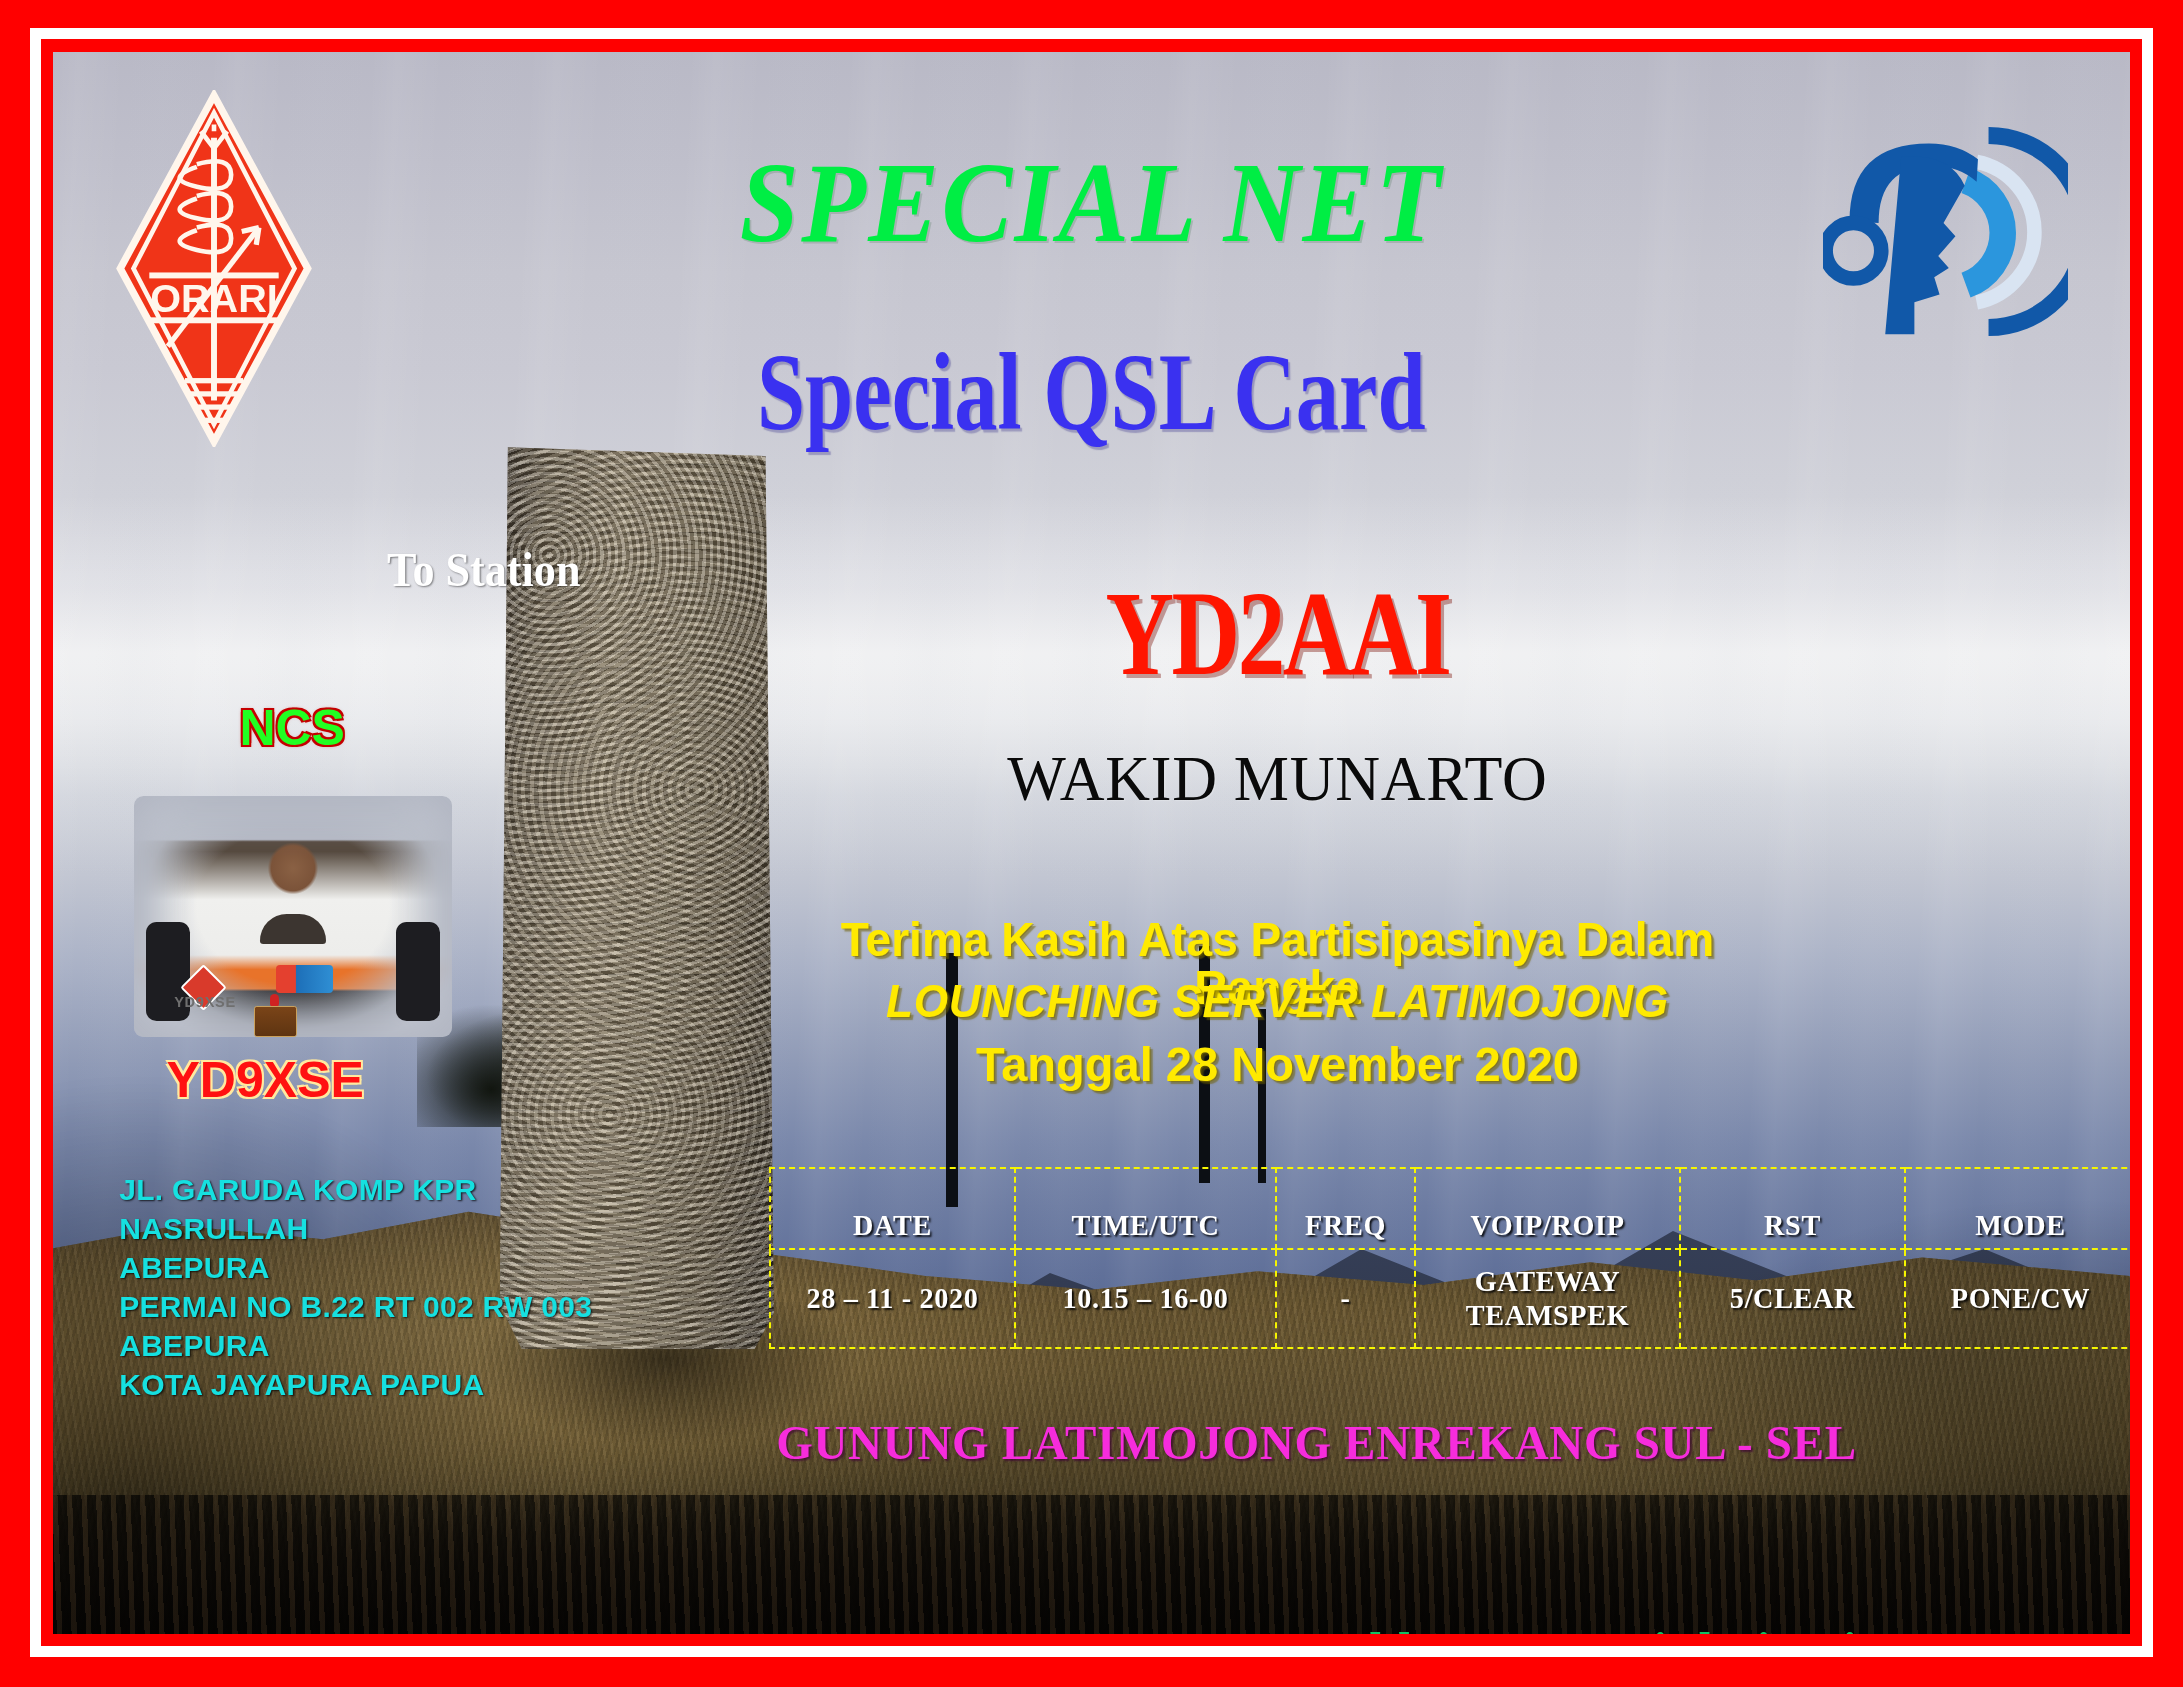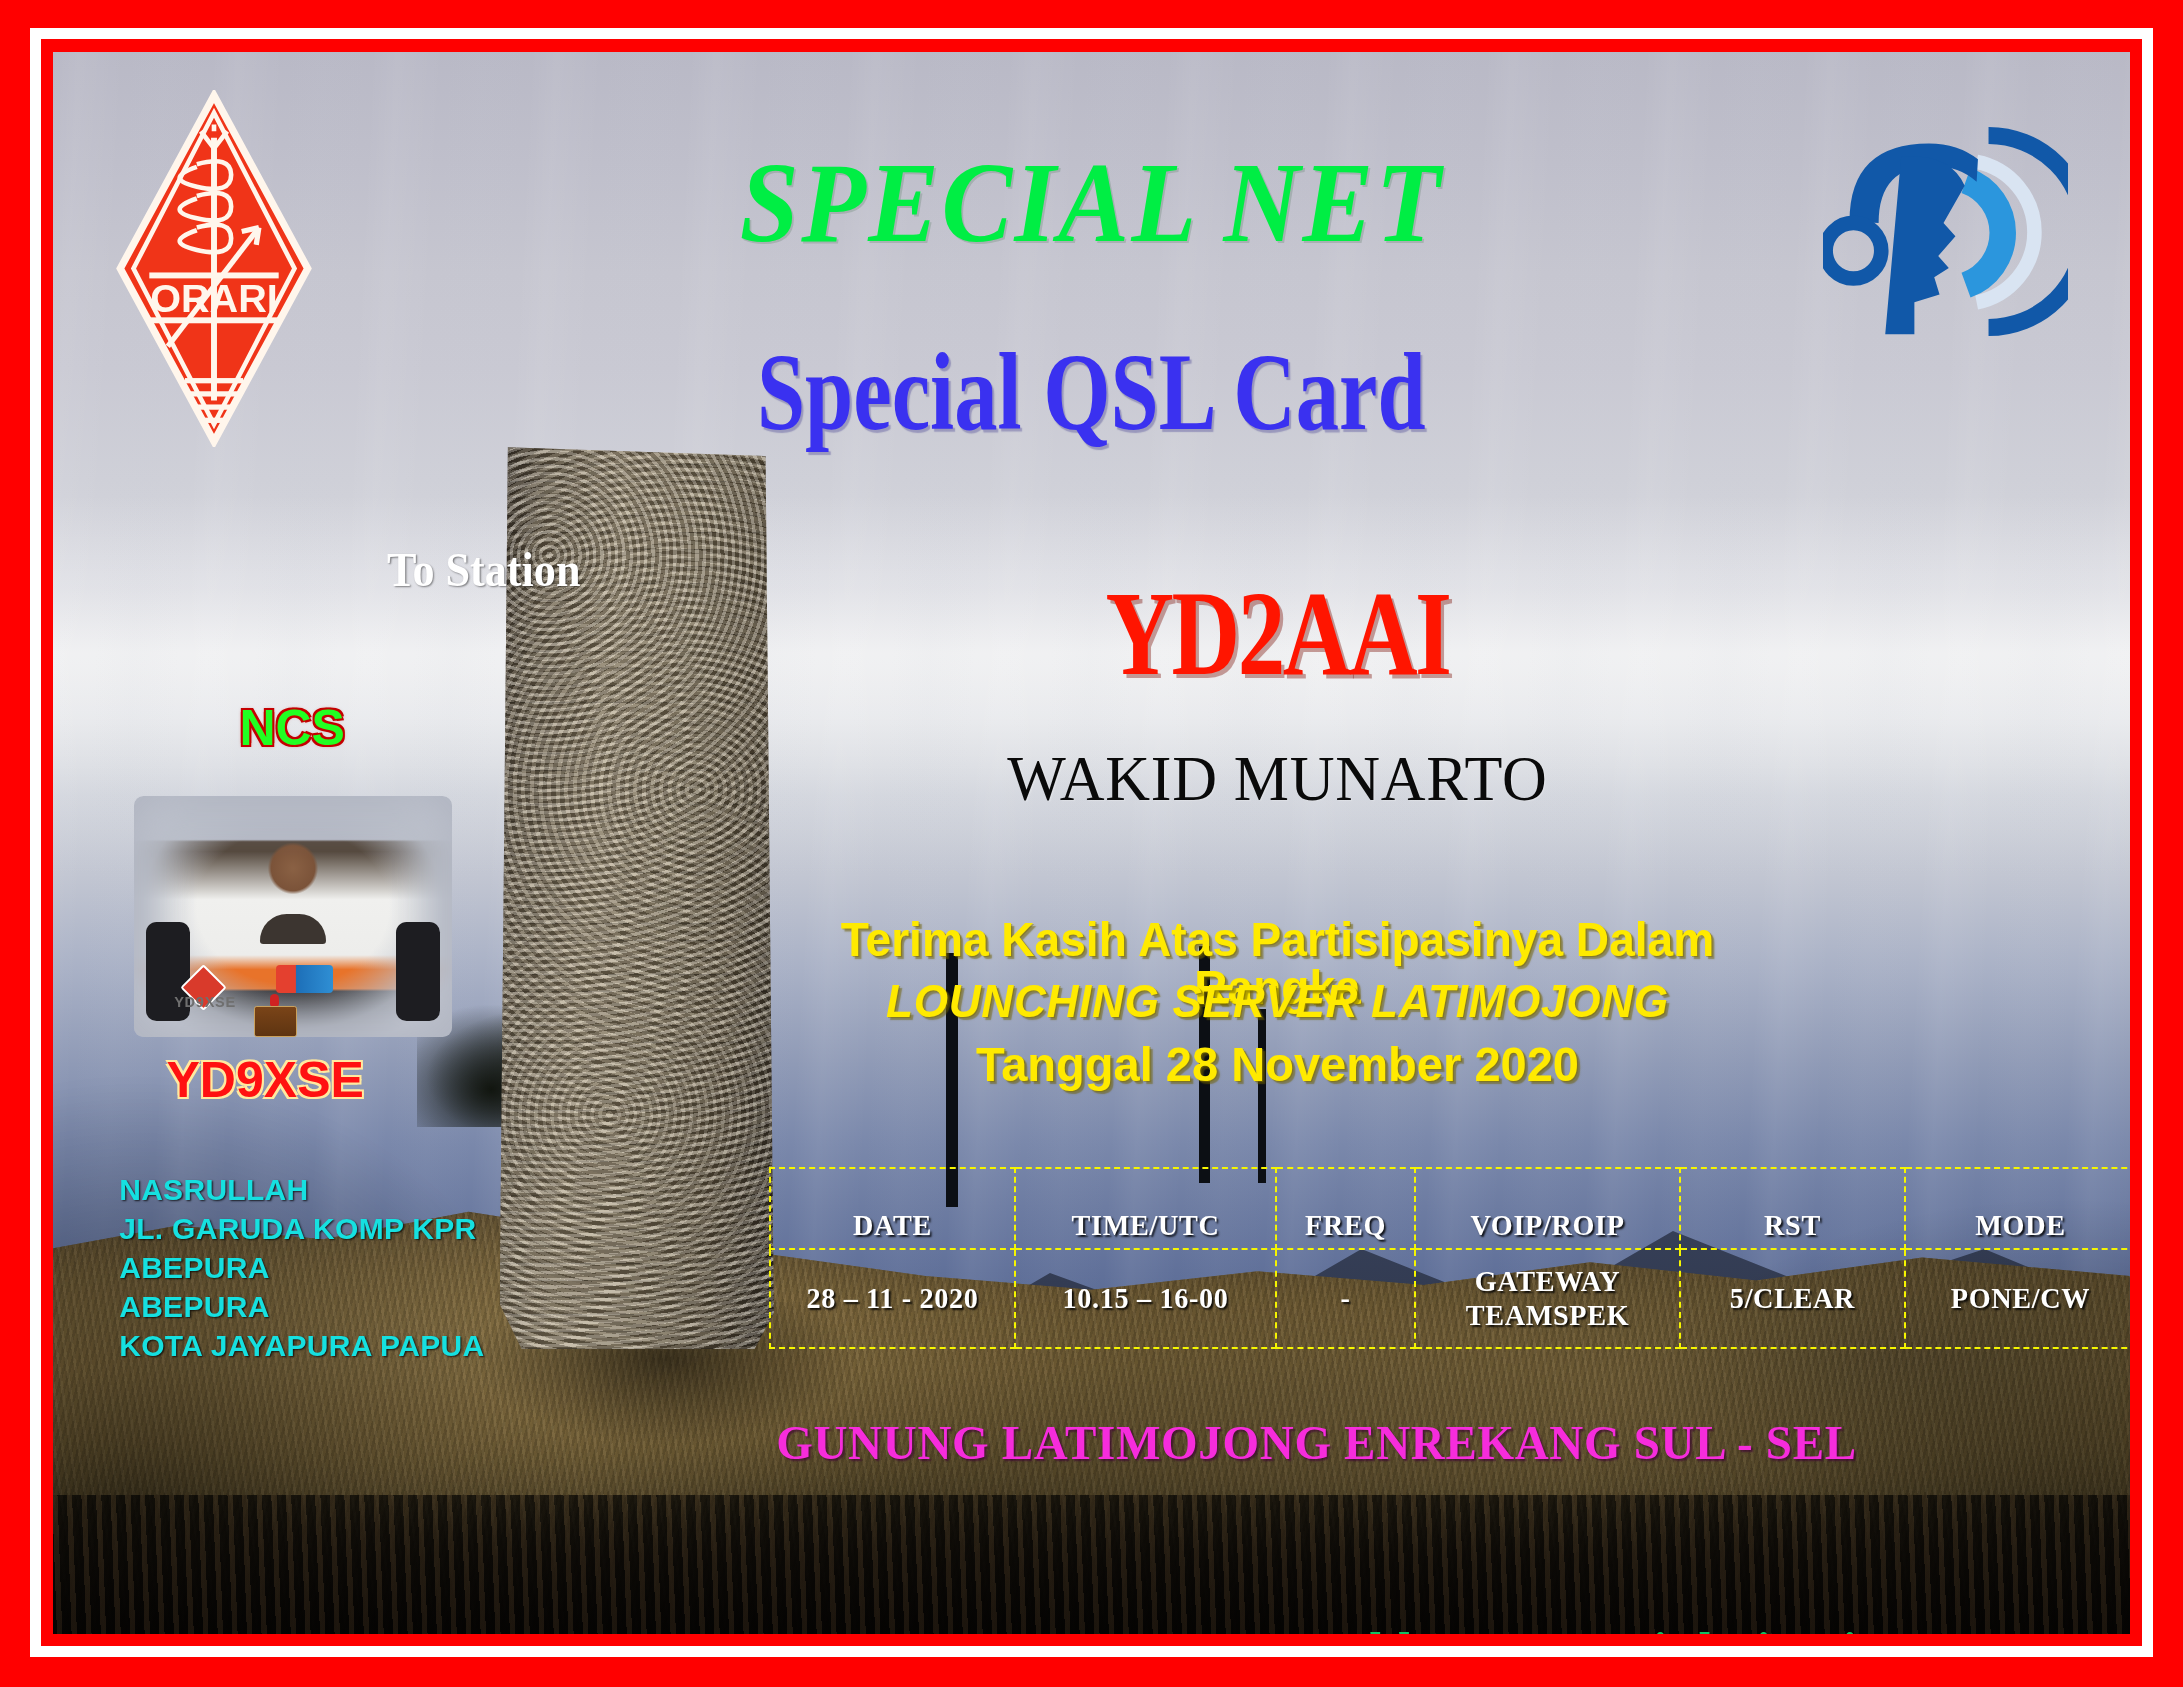--- a/index.html
+++ b/index.html
@@ -321,23 +321,24 @@
             <div id="ph-hair"></div>
             <div class="ph-badge" id="ph-orari-patch"></div>
             <div class="ph-badge" id="ph-logo-patch"></div>
             <div class="ph-badge" id="ph-lanyard"></div>
             <div class="ph-badge" id="ph-idcard"></div>
             <div id="ph-callsign-txt">YD9XSE</div>
           </div>
           <div id="t-yd9xse">YD9XSE</div>
 
           <div id="addr">
+            <div>JL. GARUDA KOMP KPR</div>
             <div>NASRULLAH</div>
-            <div>JL. GARUDA KOMP KPR</div>
             <div>ABEPURA</div>
+            <div>PERMAI NO B.22 RT 002 RW 003</div>
             <div>ABEPURA</div>
             <div>KOTA JAYAPURA PAPUA</div>
           </div>
 
           <table id="qso">
             <colgroup>
               <col class="c-date">
                 <col class="c-time">
                 <col class="c-freq">
               <col class="c-voip">

